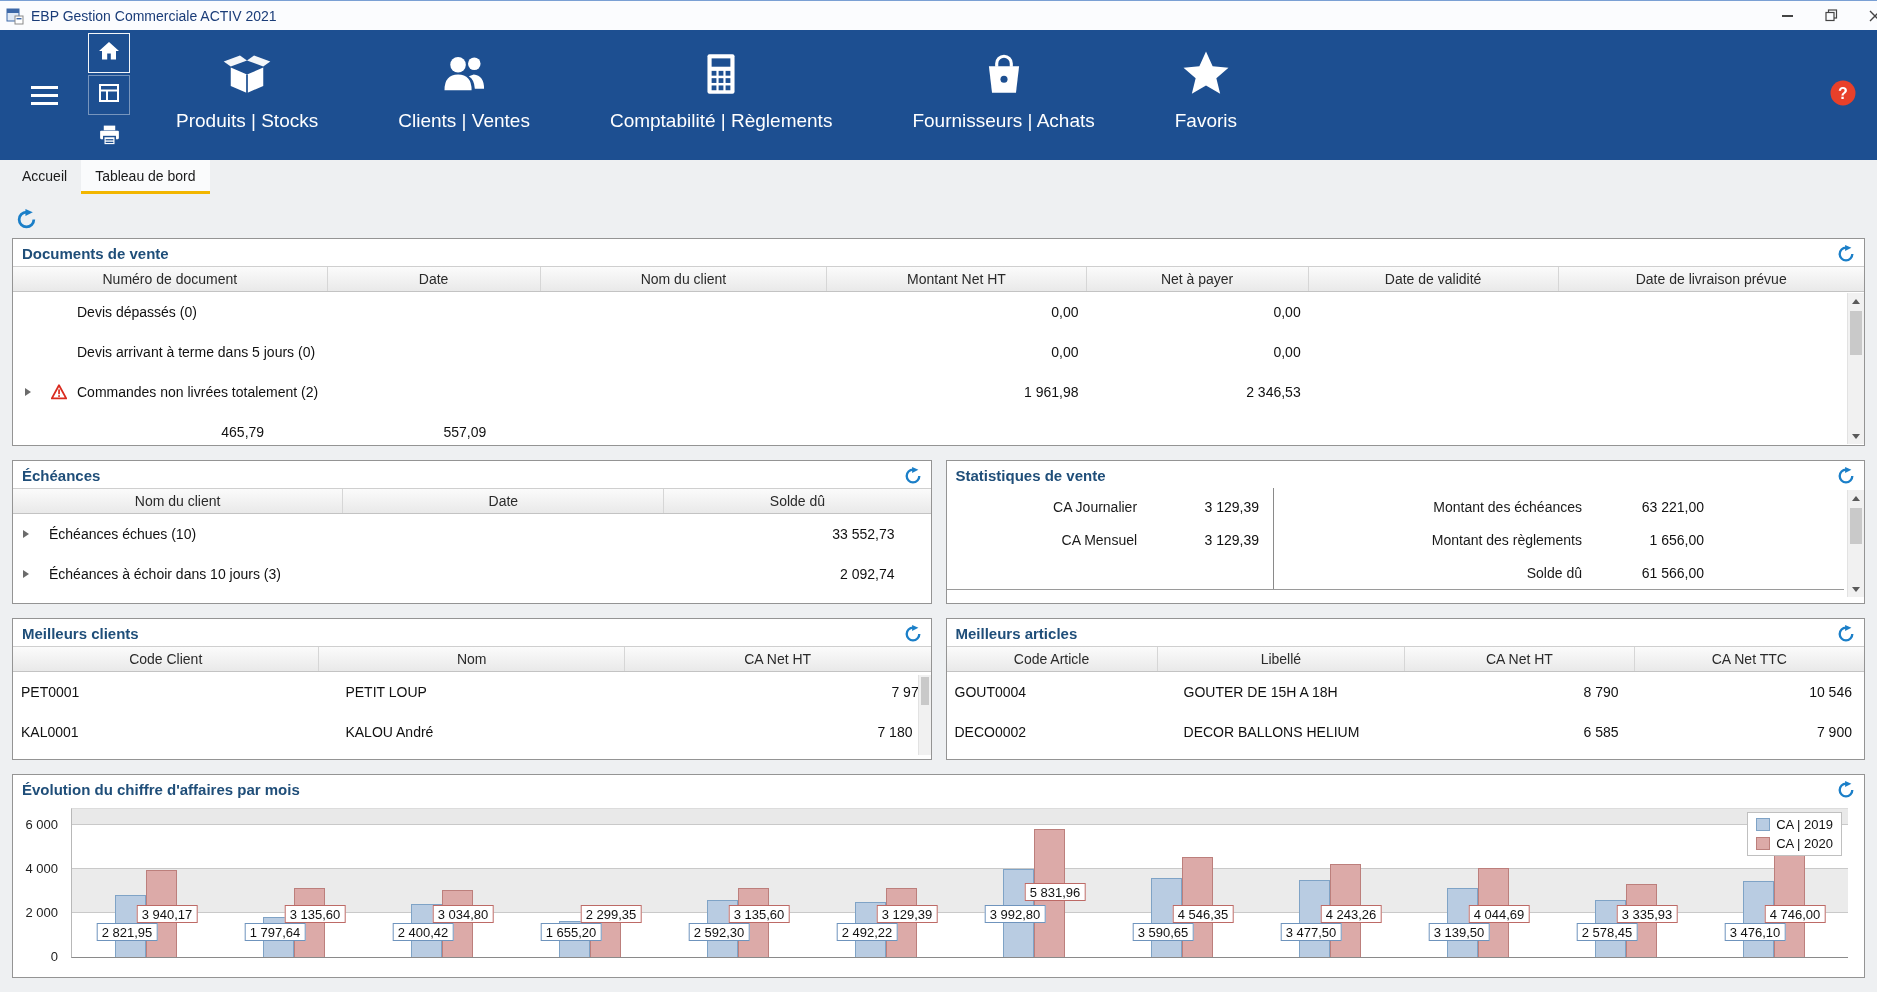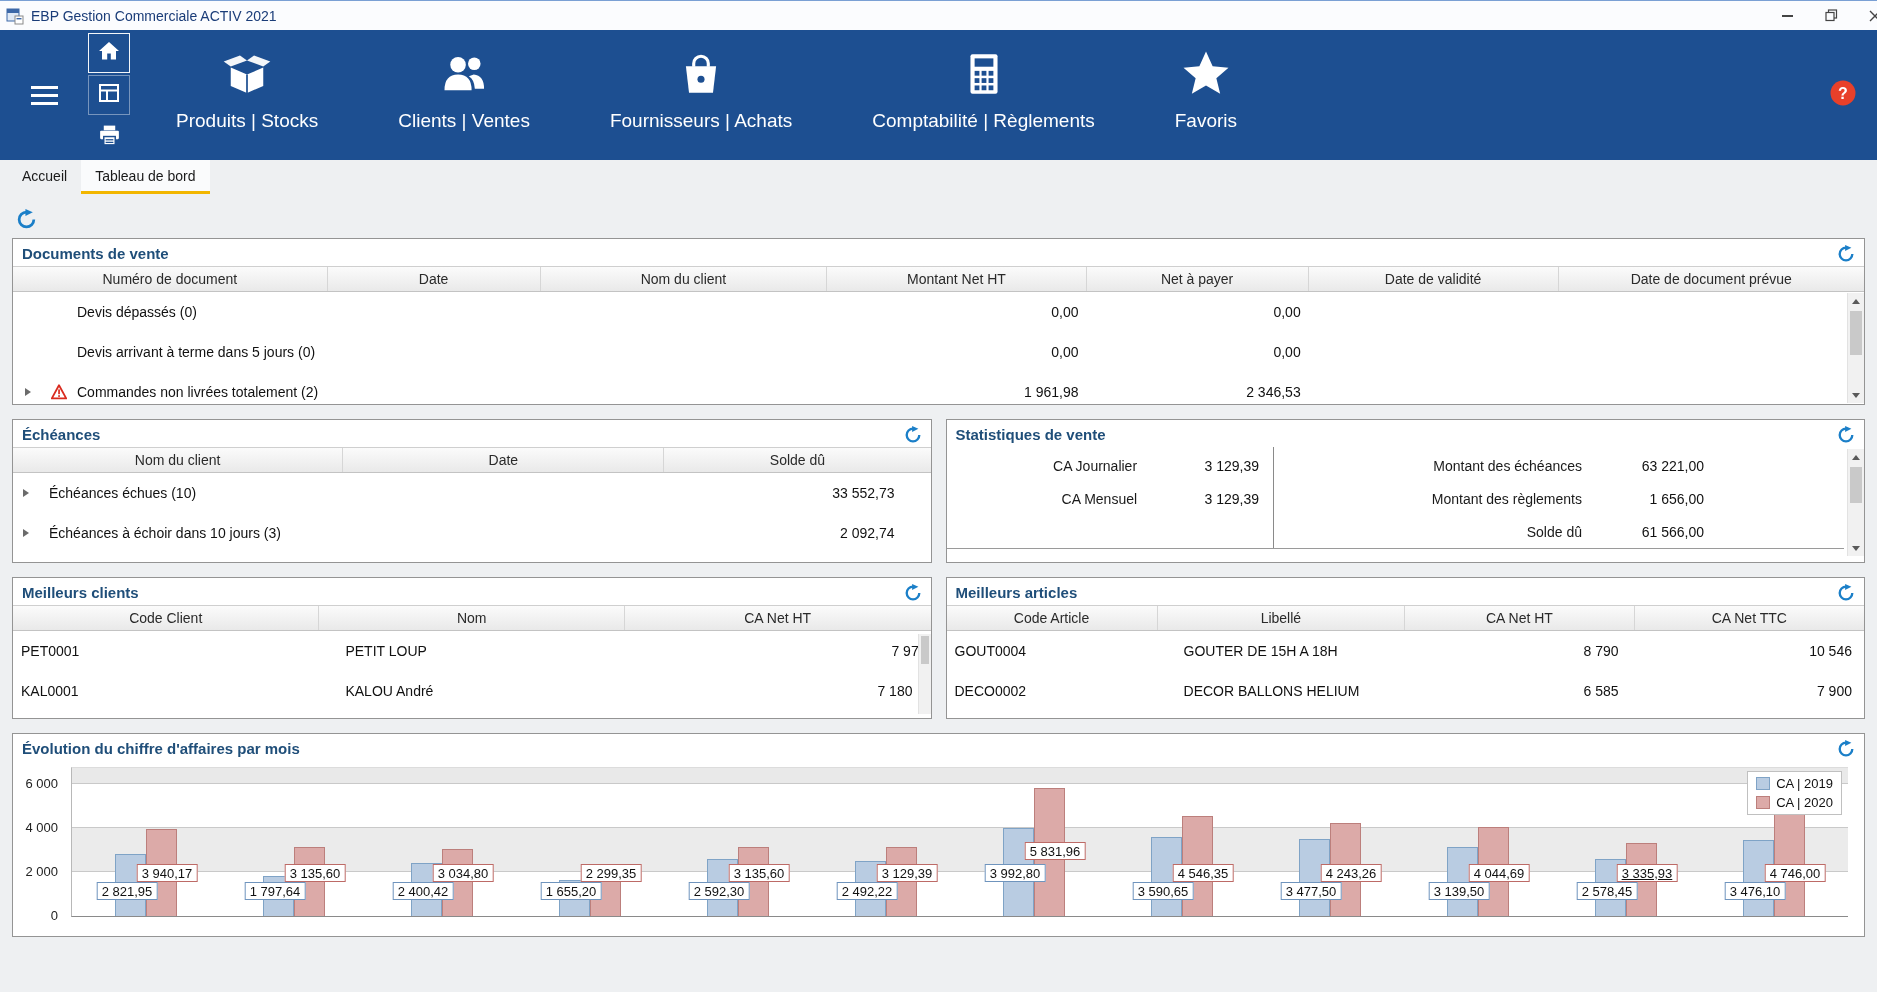--- a/index.html
+++ b/index.html
@@ -68,21 +68,21 @@
   .tri-right { width: 0; height: 0; border-left: 6px solid #6b6b6b; border-top: 4px solid transparent; border-bottom: 4px solid transparent; }
   .warn-slot { width: 26px; display: flex; align-items: center; }
   
   .doc-c1 { width: 17%; } .doc-c2 { width: 11.5%; } .doc-c3 { width: 15.5%; }
   .doc-c4 { width: 14%; } .doc-c5 { width: 12%; } .doc-c6 { width: 13.5%; } .doc-c7 { width: 16.5%; }
   .ech-c1 { width: 36%; } .ech-c2 { width: 35%; } .ech-c3 { width: 29%; }
   .cli-c1 { width: 33.4%; } .cli-c2 { width: 33.3%; } .cli-c3 { width: 33.3%; }
   .art-c1 { width: 23%; } .art-c2 { width: 27%; } .art-c3 { width: 25%; } .art-c4 { width: 25%; }
   .pad-solde { padding-right: 36px; }
   .pad-nom { padding-left: 26px; }
-  #documents-panel { height: 167px; margin-top: 0; overflow: hidden; }
+  #documents-panel { height: 208px; margin-top: 0; overflow: hidden; }
   #echeances-panel, #stats-panel { height: 144px; overflow: hidden; }
   #clients-panel, #articles-panel { height: 142px; overflow: hidden; }
   
   .stats-body { display: flex; margin: 0 20px 0 0; border-bottom: 1px solid #9a9a9a; }
   .stats-col { padding-top: 2px; }
   .stats-col.left { width: 36.5%; border-right: 1px solid #8a8a8a; }
   .stats-col.right { flex: 1; }
   .stat-row { display: flex; align-items: center; height: 33px; font-size: 14px; }
   .stat-label { flex: 1; text-align: right; color: #1a1a1a; }
   .left .stat-value { width: 136px; text-align: right; padding-right: 14px; }
@@ -209,30 +209,20 @@
     <div class="nav-item">
       <span class="nav-icon">
         <svg width="52" height="52" viewBox="0 0 48 48" fill="#fff">
           <circle cx="18.5" cy="15.5" r="7.2"></circle>
           <path d="M6 39 q0 -14.5 12.5 -14.5 q12.5 0 12.5 14.5 Z"></path>
           <circle cx="33.5" cy="14.5" r="5.8"></circle>
           <path d="M33 24.5 q9.5 1 9.5 13 L34 37.5 q-0.5 -8.5 -5.5 -11.5 Z"></path>
         </svg>
       </span>
       <span class="nav-label">Clients | Ventes</span>
-    </div>
-    <div class="nav-item">
-      <span class="nav-icon">
-        <svg width="50" height="50" viewBox="0 0 48 48">
-          <path d="M17 17 v-3 a7 7 0 0 1 14 0 v3" fill="none" stroke="#fff" stroke-width="3"></path>
-          <path d="M9.5 16.5 h29 L35.5 42 h-23 Z" fill="#fff"></path>
-          <circle cx="24" cy="29" r="3.4" fill="#1d4f91"></circle>
-        </svg>
-      </span>
-      <span class="nav-label">Fournisseurs | Achats</span>
     </div>
     <div class="nav-item">
       <span class="nav-icon">
         <svg width="50" height="50" viewBox="0 0 48 48">
           <rect x="11" y="5" width="26" height="38" rx="2" fill="#fff"></rect>
           <rect x="15" y="9" width="18" height="8" fill="#1d4f91"></rect>
           <g fill="#1d4f91">
             <rect x="15" y="21" width="4.6" height="4.6"></rect>
               <rect x="21.7" y="21" width="4.6" height="4.6"></rect>
               <rect x="28.4" y="21" width="4.6" height="4.6"></rect>
@@ -242,20 +232,30 @@
             <rect x="15" y="35" width="4.6" height="4.6"></rect>
               <rect x="21.7" y="35" width="4.6" height="4.6"></rect>
               <rect x="28.4" y="35" width="4.6" height="4.6"></rect>
           </g>
         </svg>
       </span>
       <span class="nav-label">Comptabilité | Règlements</span>
     </div>
     <div class="nav-item">
       <span class="nav-icon">
+        <svg width="50" height="50" viewBox="0 0 48 48">
+          <path d="M17 17 v-3 a7 7 0 0 1 14 0 v3" fill="none" stroke="#fff" stroke-width="3"></path>
+          <path d="M9.5 16.5 h29 L35.5 42 h-23 Z" fill="#fff"></path>
+          <circle cx="24" cy="29" r="3.4" fill="#1d4f91"></circle>
+        </svg>
+      </span>
+      <span class="nav-label">Fournisseurs | Achats</span>
+    </div>
+    <div class="nav-item">
+      <span class="nav-icon">
         <svg width="54" height="54" viewBox="0 0 48 48" fill="#fff">
           <polygon points="24,4 29.9,17.2 44,18.4 33.2,27.8 36.6,41.6 24,34.2 11.4,41.6 14.8,27.8 4,18.4 18.1,17.2"></polygon>
         </svg>
       </span>
       <span class="nav-label">Favoris</span>
     </div>
   </div>
 
   <div class="help-zone">
     <span>
@@ -293,21 +293,21 @@
         </svg>
       </span>
     </div>
     <div class="g-header">
       <div class="g-th doc-c1">Numéro de document</div>
       <div class="g-th doc-c2">Date</div>
       <div class="g-th doc-c3">Nom du client</div>
       <div class="g-th doc-c4">Montant Net HT</div>
       <div class="g-th doc-c5">Net à payer</div>
       <div class="g-th doc-c6">Date de validité</div>
-      <div class="g-th doc-c7">Date de document prévue</div>
+      <div class="g-th doc-c7">Date de livraison prévue</div>
     </div>
 
     <div class="g-row">
       <div class="g-cell doc-c1 label-cell" style="width:44%;">
         <span class="expander"></span>
         <span class="warn-slot"></span>
         <span>Devis dépassés (0)</span>
       </div>
       <div class="g-cell doc-c4 num" style="margin-left:0;">0,00</div>
       <div class="g-cell doc-c5 num">0,00</div>
@@ -620,21 +620,21 @@
           </div>
           <div class="bar-label lbl-a" style="border-color: rgb(111, 148, 189); bottom: 16px;">3 139,50</div>
           <div class="bar-label lbl-b" style="border-color: rgb(189, 106, 102); bottom: 34px;">4 044,69</div>
         </div>
         <div class="bar-group" style="left: 83.3333%; width: 8.33333%;">
           <div class="bar-pair">
             <div class="bar" style="height: 57px; background: rgb(185, 204, 226); border-color: rgb(127, 163, 198);"></div>
             <div class="bar" style="height: 73px; background: rgb(220, 170, 168); border-color: rgb(188, 127, 124);"></div>
           </div>
           <div class="bar-label lbl-a" style="border-color: rgb(111, 148, 189); bottom: 16px;">2 578,45</div>
-          <div class="bar-label lbl-b" style="border-color: rgb(189, 106, 102); bottom: 34px; text-decoration: underline;">3 335,93</div>
+          <div class="bar-label lbl-b" style="border-color: rgb(189, 106, 102); bottom: 34px;">3 335,93</div>
         </div>
         <div class="bar-group" style="left: 91.6667%; width: 8.33333%;">
           <div class="bar-pair">
             <div class="bar" style="height: 76px; background: rgb(185, 204, 226); border-color: rgb(127, 163, 198);"></div>
             <div class="bar" style="height: 104px; background: rgb(220, 170, 168); border-color: rgb(188, 127, 124);"></div>
           </div>
           <div class="bar-label lbl-a" style="border-color: rgb(111, 148, 189); bottom: 16px;">3 476,10</div>
           <div class="bar-label lbl-b" style="border-color: rgb(189, 106, 102); bottom: 34px;">4 746,00</div>
         </div>
       </div>

